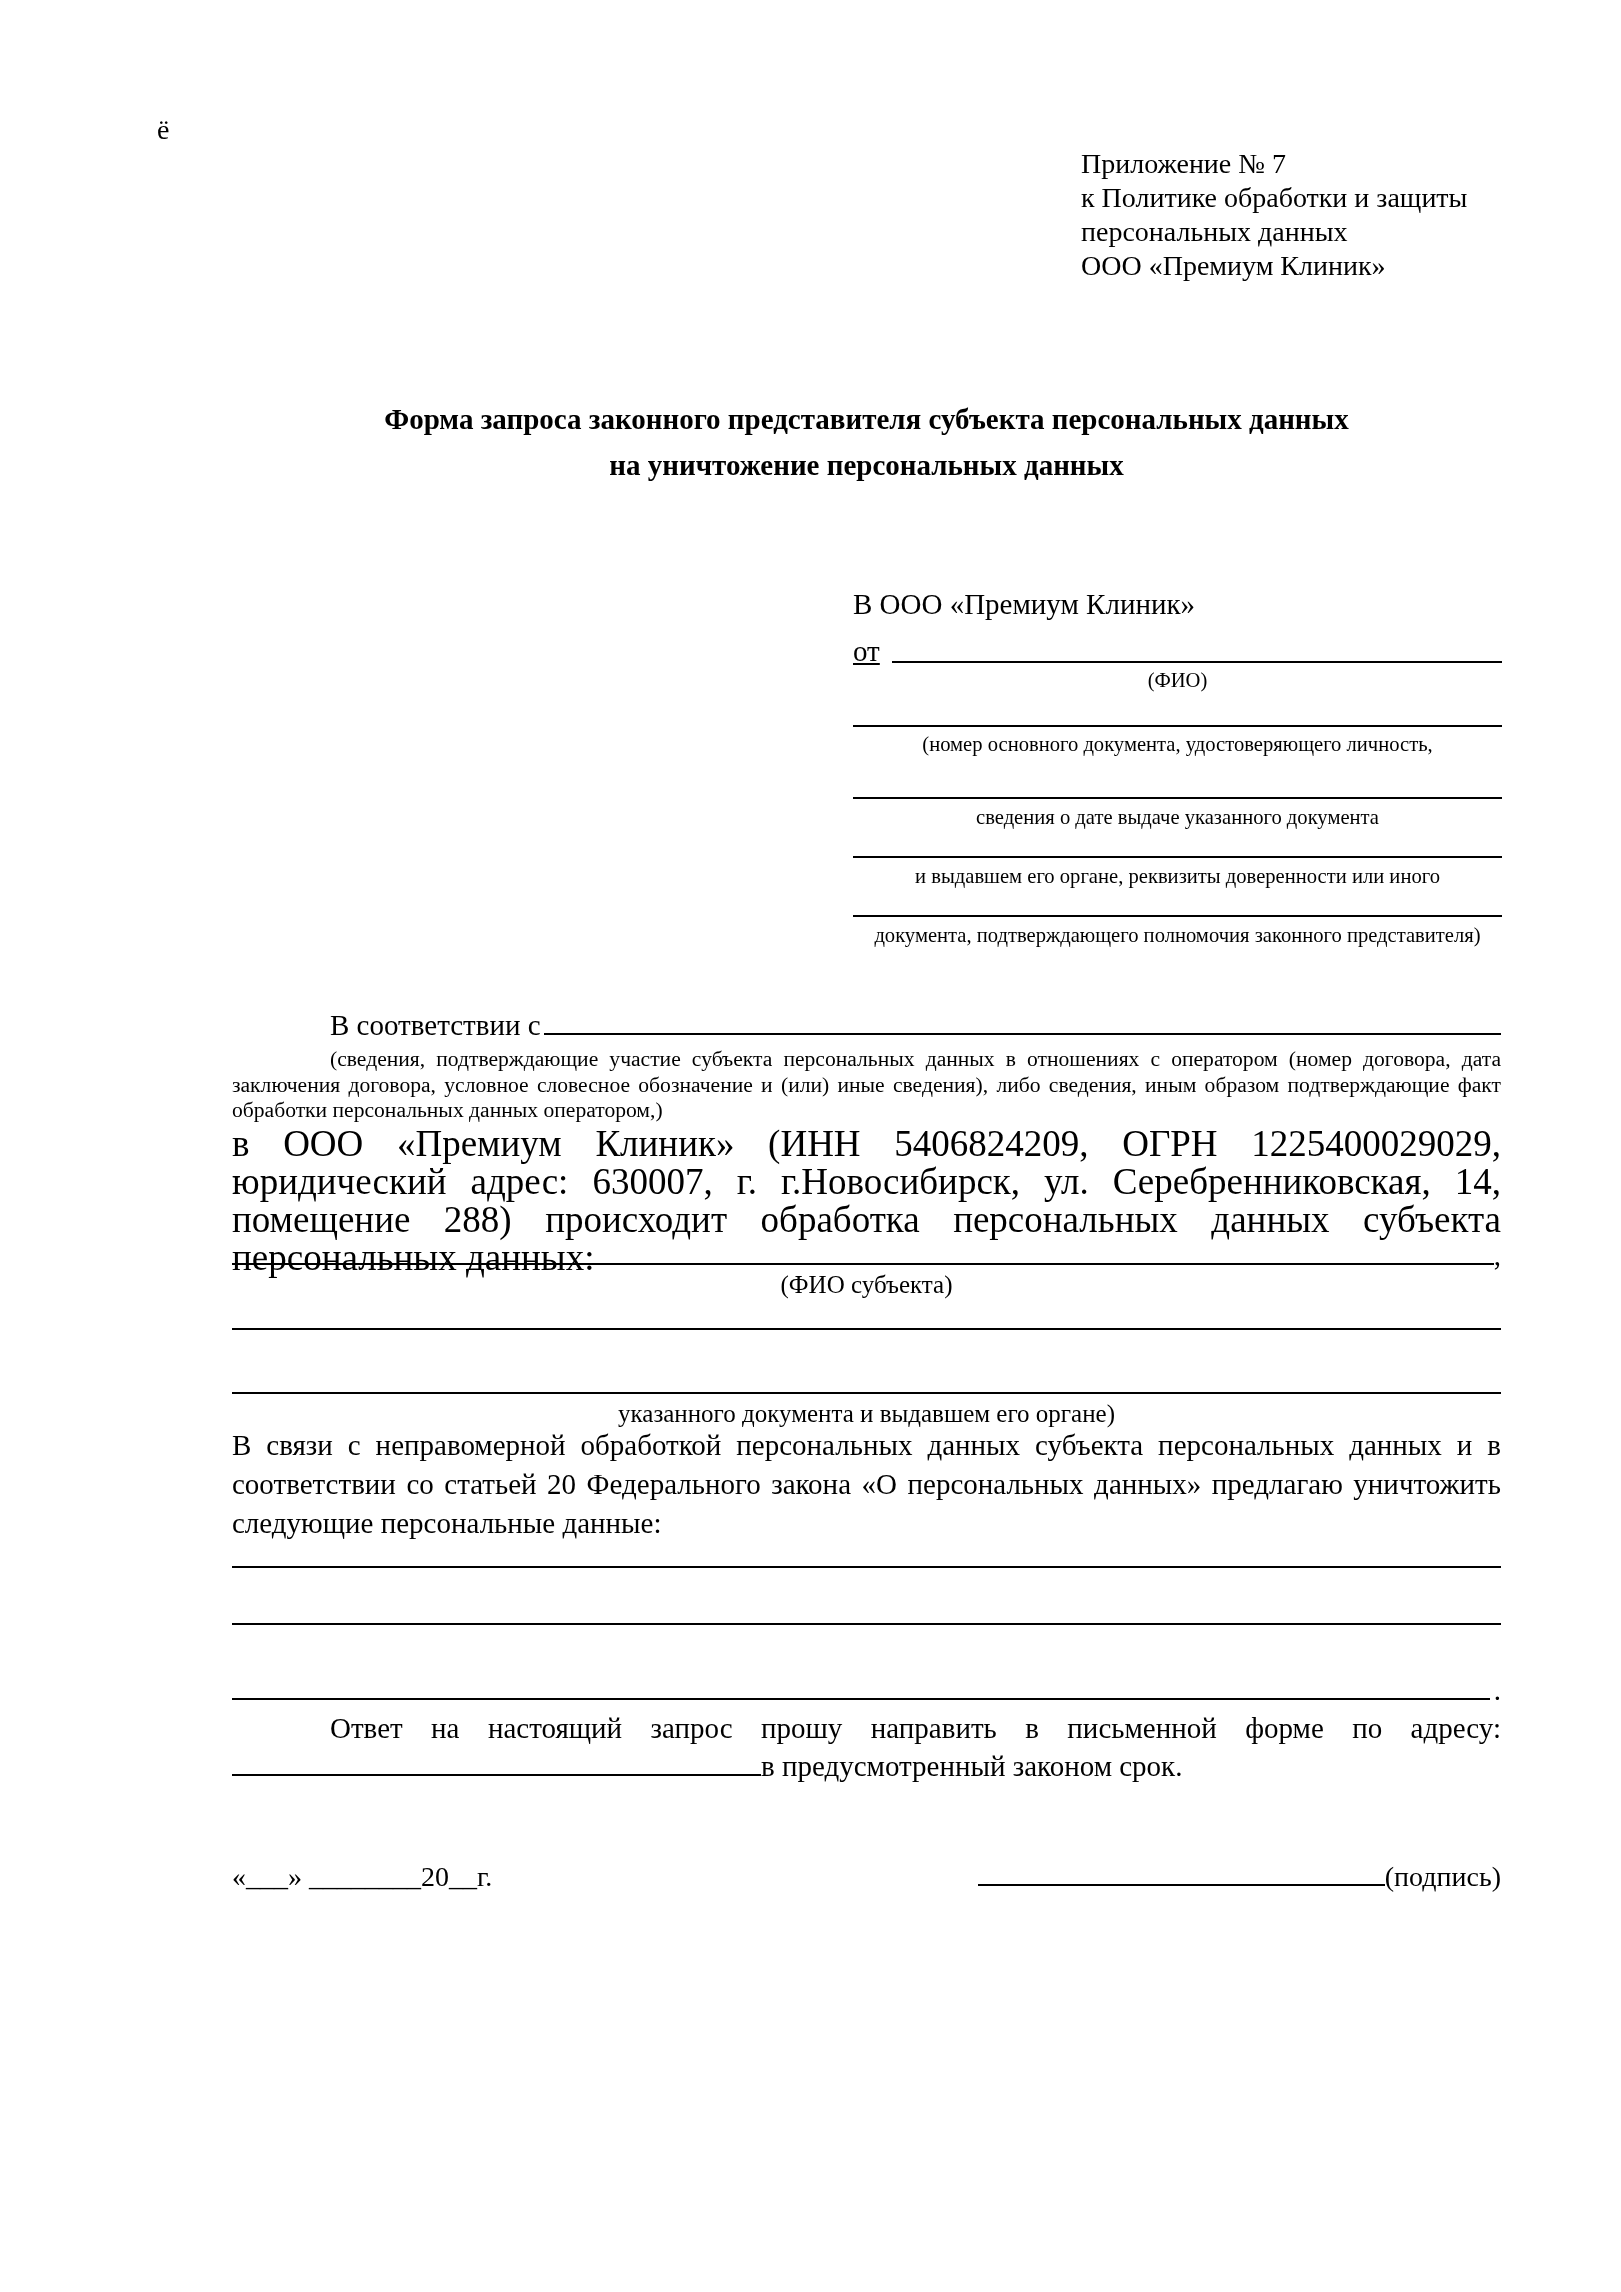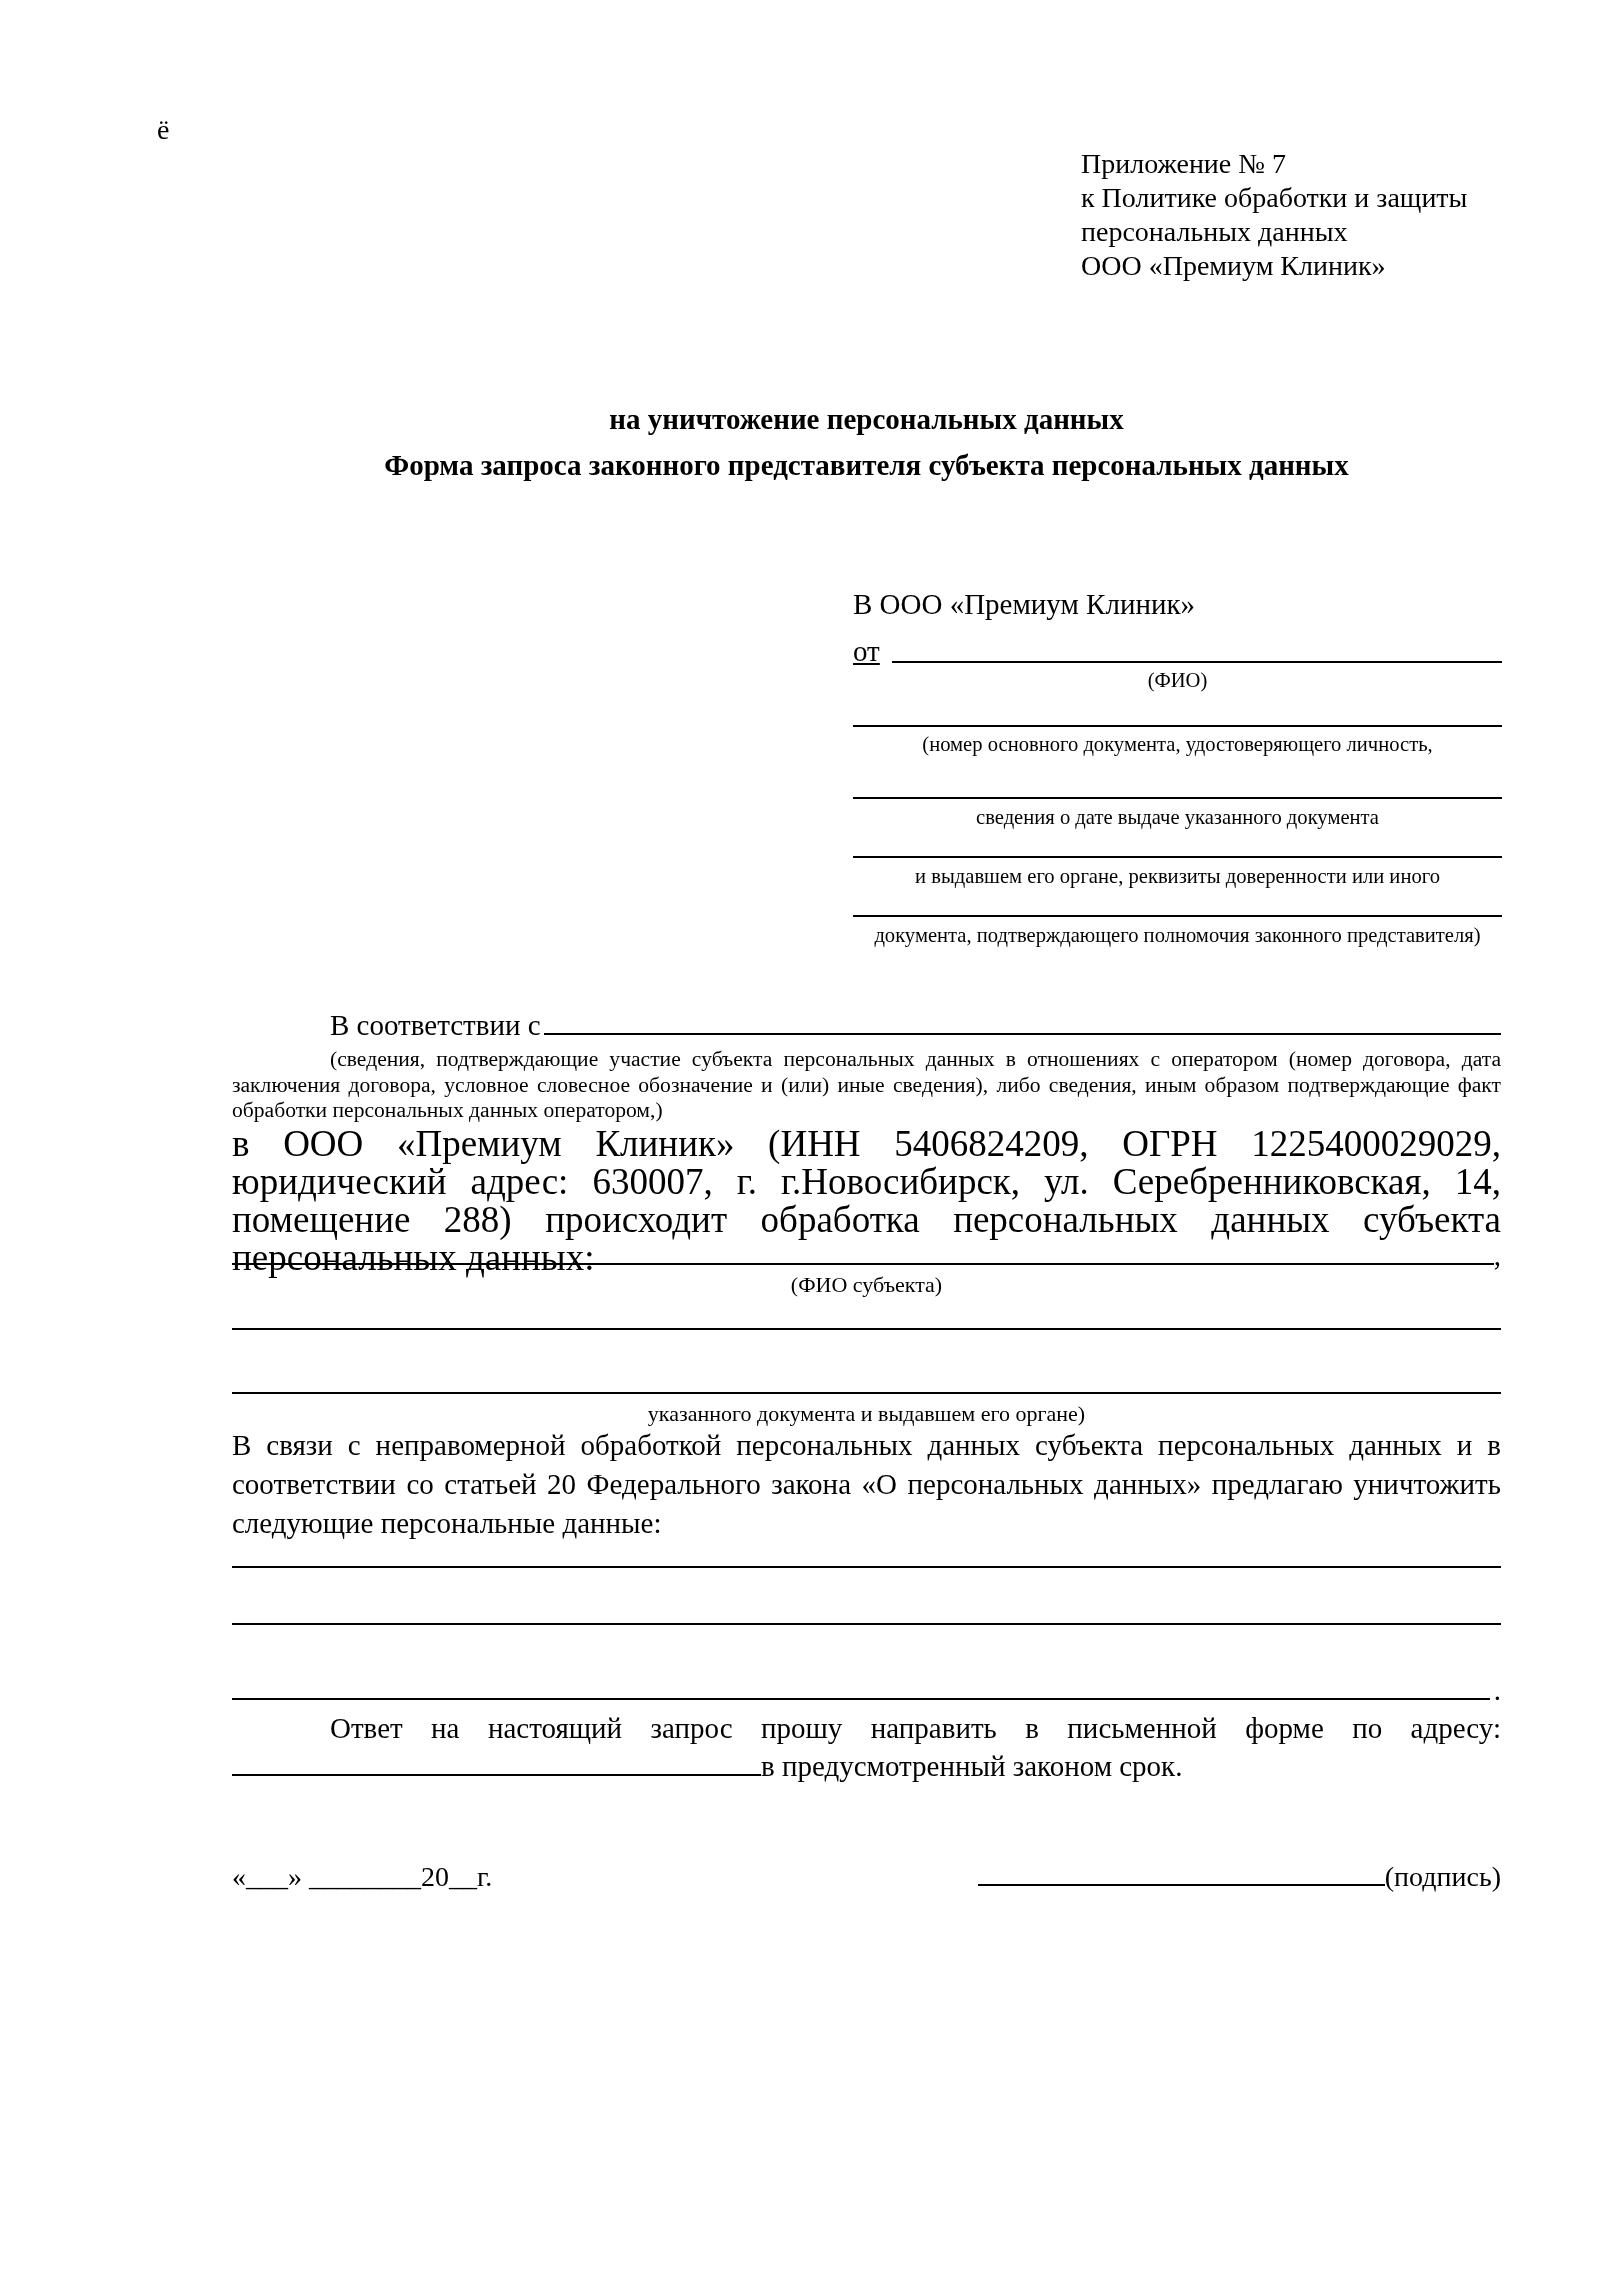--- a/index.html
+++ b/index.html
@@ -34,21 +34,21 @@
   .flexrow .fill { flex:1 1 auto; border-bottom:2.9px solid #000; height:1em; margin-left:3.9px; }
   .indent-pad { padding-left:98px; }
 
   .accordance { top:1006px; }
   .note { top:1047px; font-size:21.6px; line-height:25.5px; text-align:justify; text-indent:98px; }
   .operator { top:1125px; font-size:37px; line-height:38px; text-align:justify; }
 
   .fio-row { top:1236px; }
   .fio-row .fill { margin-left:0; }
   .fio-row .tail { flex:0 0 auto; }
-  .cap-abs { left:232px; width:1269px; font-size:22px; line-height:21.6px; text-align:center; }
+  .cap-abs { left:232px; width:1269px; font-size:25px; line-height:21.6px; text-align:center; }
   .cap-fio-subj { top:1274px; }
   .rule-abs { left:232px; width:1269px; height:0; border-top:2.9px solid #000; }
   .r1355 { top:1328px; } .c1366 { top:1339px; }
   .r1420 { top:1392px; } .c1431 { top:1403px; }
 
   .demand { top:1426px; font-size:29px; line-height:39px; text-align:justify; }
 
   .r1598 { top:1566px; } .r1656 { top:1623px; }
 
   .reason { top:1631px; }
@@ -74,22 +74,22 @@
   <div class="abs stray">ё</div>
 
   <div class="abs appendix">
     <div>Приложение № 7</div>
     <div>к Политике обработки и защиты</div>
     <div>персональных данных</div>
     <div>ООО «Премиум Клиник»</div>
   </div>
 
   <div class="abs title">
+    <div>Форма запроса законного представителя субъекта персональных данных</div>
     <div>на уничтожение персональных данных</div>
-    <div>Форма запроса законного представителя субъекта персональных данных</div>
   </div>
 
   <div class="abs addressee">
     <div class="addr-to">В ООО «Премиум Клиник»</div>
     <div class="from-row">
       <span class="lbl">от</span>
       <span class="u"></span>
     </div>
     <div class="cap">(ФИО)</div>
 

